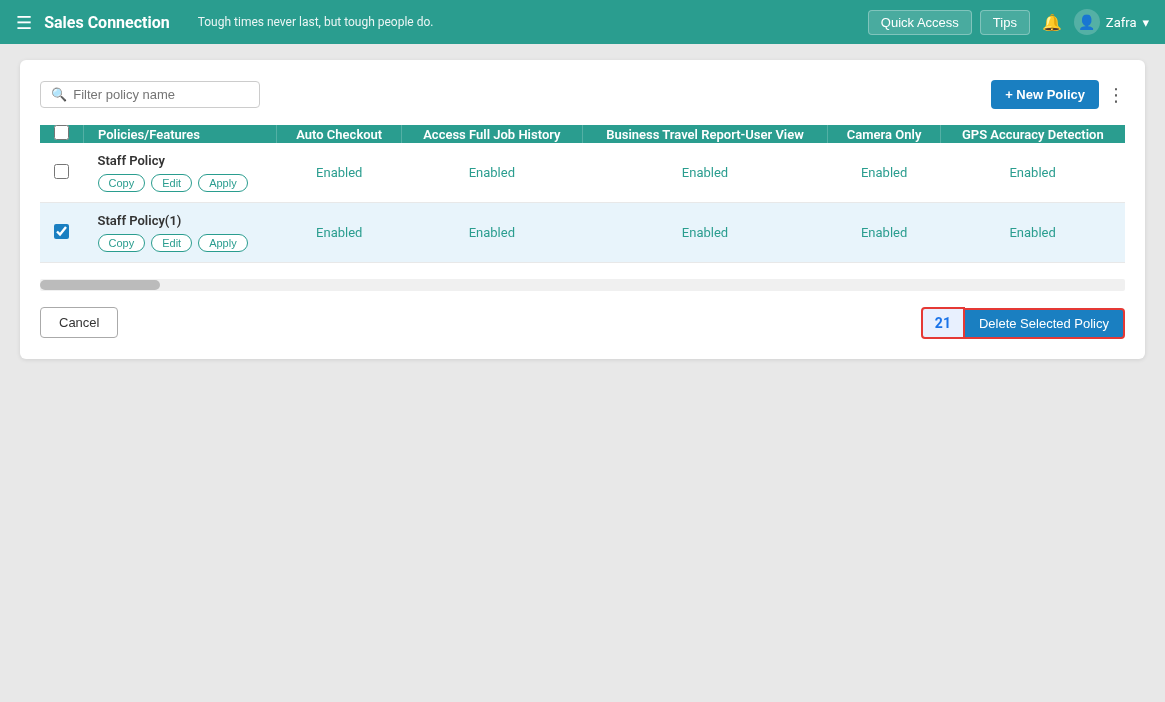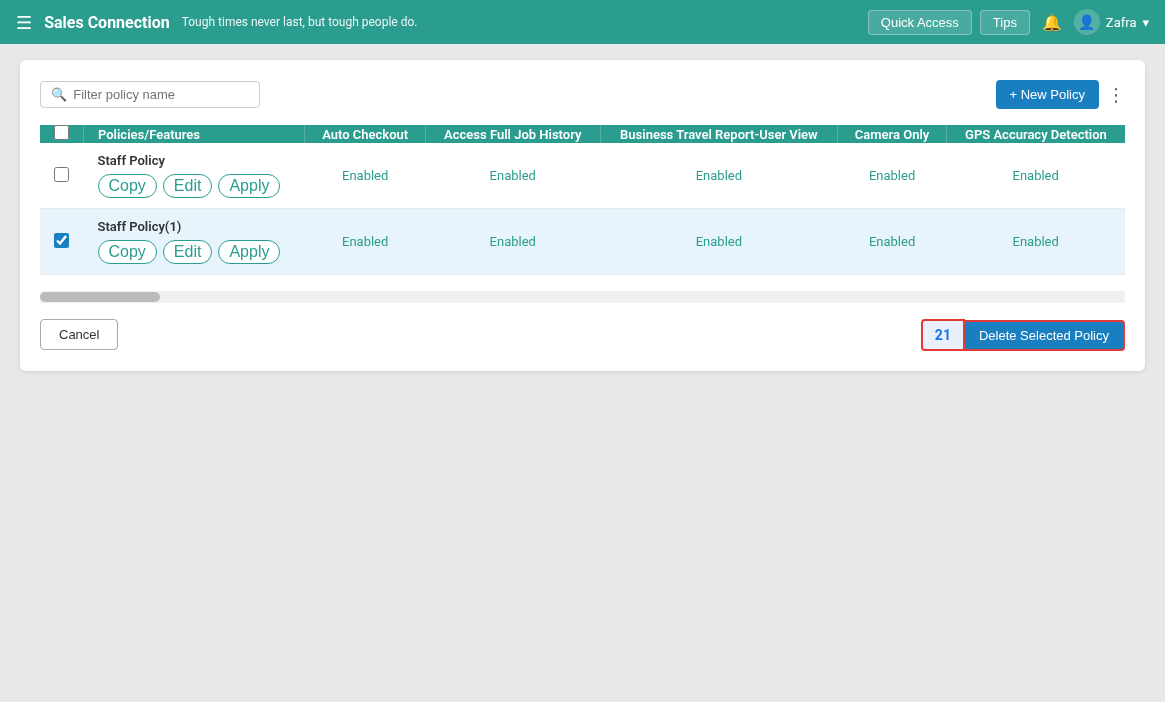--- a/index.html
+++ b/index.html
@@ -8,21 +8,21 @@
     
     .top-nav {
       background: #2a9d8f;
       display: flex;
       align-items: center;
       padding: 0 16px;
       height: 44px;
       color: white;
     }
     .nav-menu-icon { cursor: pointer; margin-right: 12px; font-size: 18px; }
-    .nav-brand { font-weight: 700; font-size: 16px; margin-right: 12px; }
+    .nav-brand { font-weight: 700; font-size: 16px; margin-right: 28px; }
     .nav-tagline { font-size: 12px; opacity: 0.9; flex: 1; }
     .nav-right { display: flex; align-items: center; gap: 8px; }
     .nav-btn {
       background: rgba(255,255,255,0.15);
       border: 1px solid rgba(255,255,255,0.3);
       color: white;
       padding: 4px 12px;
       border-radius: 4px;
       cursor: pointer;
       font-size: 13px;
@@ -69,21 +69,21 @@
     .search-icon { color: #888; font-size: 13px; }
     .toolbar-right { display: flex; align-items: center; gap: 8px; }
     .btn-new-policy {
       background: #1a7fc1;
       color: white;
       border: none;
       border-radius: 4px;
       padding: 7px 14px;
       cursor: pointer;
       font-size: 13px;
-      font-weight: 400;
+      font-weight: 700;
     }
     .more-icon { color: #555; cursor: pointer; font-size: 18px; }
 
     
     .table-wrapper { overflow-x: auto; }
     table { width: 100%; border-collapse: collapse; min-width: 900px; }
     thead tr { background: #2a9d8f; color: white; }
     thead th {
       padding: 0 14px;
       text-align: center;
@@ -102,21 +102,21 @@
     td.policy-cell { text-align: left; }
 
     .policy-name { font-weight: 600; color: #333; margin-bottom: 6px; font-size: 13px; }
     .policy-actions { display: flex; gap: 6px; }
     .policy-btn {
       border: 1px solid #2a9d8f;
       background: white;
       color: #2a9d8f;
       border-radius: 12px;
       padding: 2px 10px;
-      font-size: 16px;
+      font-size: 11px;
       cursor: pointer;
     }
 
     .enabled-text { color: #2a9d8f; font-size: 13px; text-align: right; }
     .checkbox-cell { width: 36px; }
 
     input[type="checkbox"] { width: 15px; height: 15px; cursor: pointer; accent-color: #1a7fc1; }
 
     
     .scroll-indicator {

